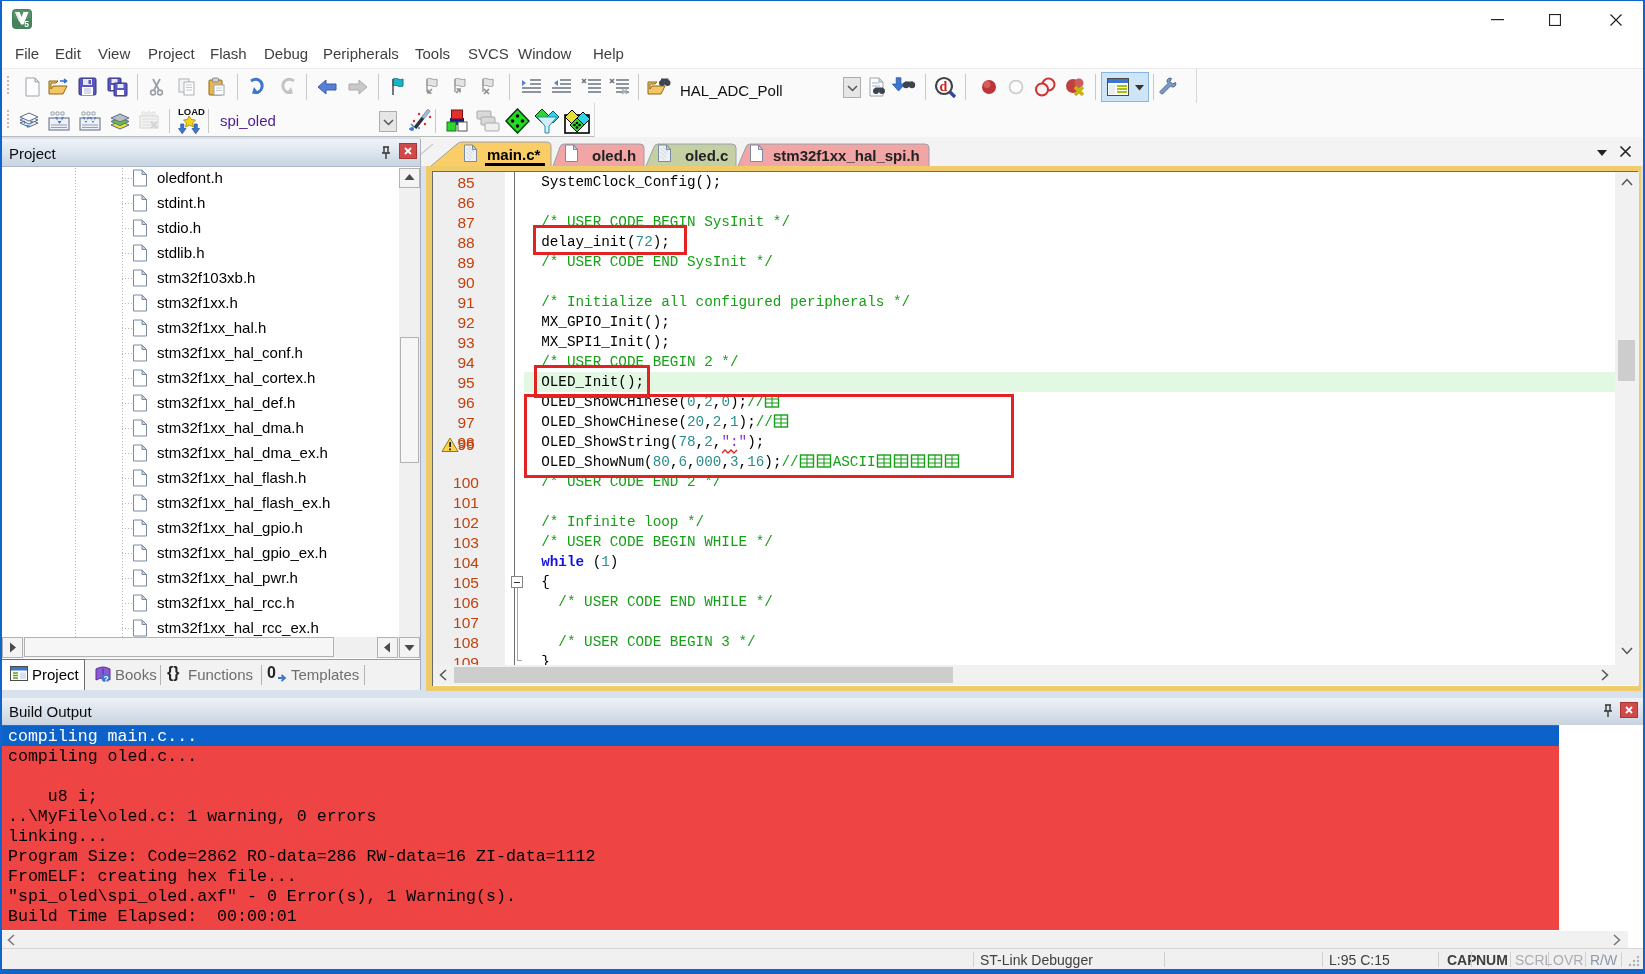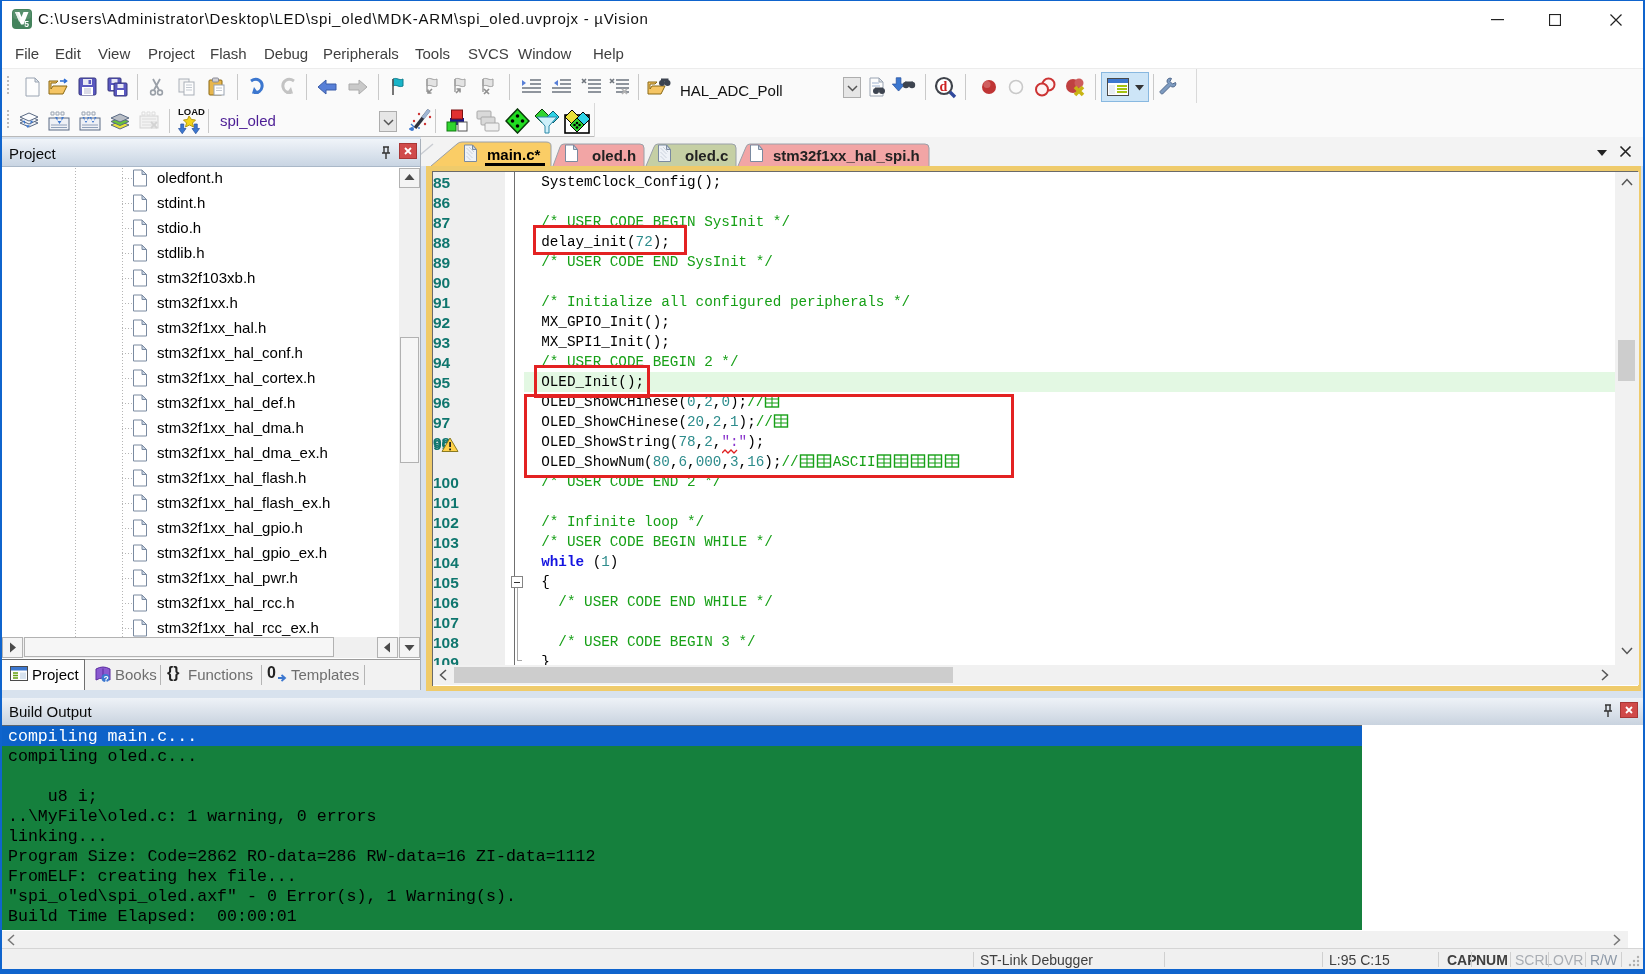--- a/index.html
+++ b/index.html
@@ -32,50 +32,49 @@
 .tree-item { position:absolute; left:156px; font-size:15px; color:#000; white-space:nowrap; }
 .tree-icon { position:absolute; left:131px; }
 #proj-tabs { left:0; top:520px; width:419px; height:31px; background:#f2f2f2; border-top:1px solid #9c9c9c; }
 
 
 #tabbar { left:421px; top:137px; width:1223px; height:29px; background:#f3f3f3; }
 #doc-frame { left:426px; top:166px; width:1215px; height:525px; background:#efcb6b; }
 #doc-inner { left:6px; top:5px; width:1206px; height:515px; background:#fff; border-left:1px solid #6a6a6a; border-top:1px solid #6a6a6a; }
 #gutter { left:0; top:0; width:72px; height:513px; background:#efefef; }
 #gutter-sep { left:81px; top:0; width:1px; height:513px; background:#6f6f6f; }
-.lnum { position:absolute; width:66px; text-align:left; font-size:15.5px; color:#0f766e;font-weight:bold; }
+.lnum { position:absolute; width:66px; text-align:center; font-size:15.5px; color:#c2410c; }
 .cline { position:absolute; left:91px; white-space:pre; font-family:"Liberation Mono",monospace; font-size:14.3px; line-height:20px; color:#000; }
 .c-com { color:#17a017; }
 .c-num { color:#2d8c8c; }
 .c-key { color:#1414e0; font-weight:bold; }
 .c-str { color:#8833cc; }
 
 
 #bo-panel { left:1px; top:698px; width:1643px; height:250px; background:#fff; }
 #bo-header { left:0; top:0; width:1643px; height:27px; background:linear-gradient(#eef2f7,#c9d3df); }
 #bo-header span { position:absolute; left:8px; top:5px; font-size:15px; color:#0a0a0a; }
-#bo-content { left:0; top:27px; width:1361px; height:205px; background:#15803d; border-top:1px solid #5c6670; overflow:hidden; }
+#bo-content { left:0; top:27px; width:1558px; height:205px; background:#ef4444; border-top:1px solid #5c6670; overflow:hidden; }
 .bo-line { position:absolute; left:7px; white-space:pre; font-family:"Liberation Mono",monospace; font-size:16.6px; color:#000; line-height:20px; }
 
 
 #statusbar { left:1px; top:948px; width:1643px; height:21px; background:#f0f0f0; border-top:1px solid #d5d5d5; }
 .sb-text { position:absolute; top:3px; font-size:14px; color:#404040; }
 .sb-gray { color:#a9adb3; }
 </style>
 </head>
 <body>
 <div class="abs" id="titlebar">
   <svg class="abs" style="left:11px;top:8px" width="20" height="20" viewBox="0 0 20 20">
     <rect x="0" y="0" width="20" height="20" rx="4" fill="#44835c"></rect>
     <rect x="1" y="1" width="18" height="9" rx="3" fill="#578f6c"></rect>
     <path d="M3 3 H7.5 L9.5 8 L11.5 3 H16.5 L11.5 15.5 H9.0 Z" fill="#fff"></path>
     <path d="M5.5 3 L8.5 10 L7.2 13 L3 3 Z" fill="#e8f0ea"></path>
     <text x="12.2" y="18" font-size="8.5" font-weight="bold" fill="#fff" font-family="Liberation Sans">5</text>
   </svg>
-  <span class="abs" id="title-text">C:\Users\Administrator\Desktop\LED\spi_oled\MDK-ARM\spi_oled.uvprojx - µVision</span>
   <svg class="abs" style="left:1490px;top:18px" width="13" height="2">
       <rect width="13" height="1.2" fill="#222"></rect>
     </svg>
   <svg class="abs" style="left:1548px;top:13px" width="12" height="12">
       <rect x="0.5" y="0.5" width="11" height="11" fill="none" stroke="#222" stroke-width="1.2"></rect>
     </svg>
   <svg class="abs" style="left:1609px;top:13px" width="12" height="12">
       <path d="M0.5 0.5 L11.5 11.5 M11.5 0.5 L0.5 11.5" stroke="#222" stroke-width="1.2"></path>
     </svg>
 </div>

